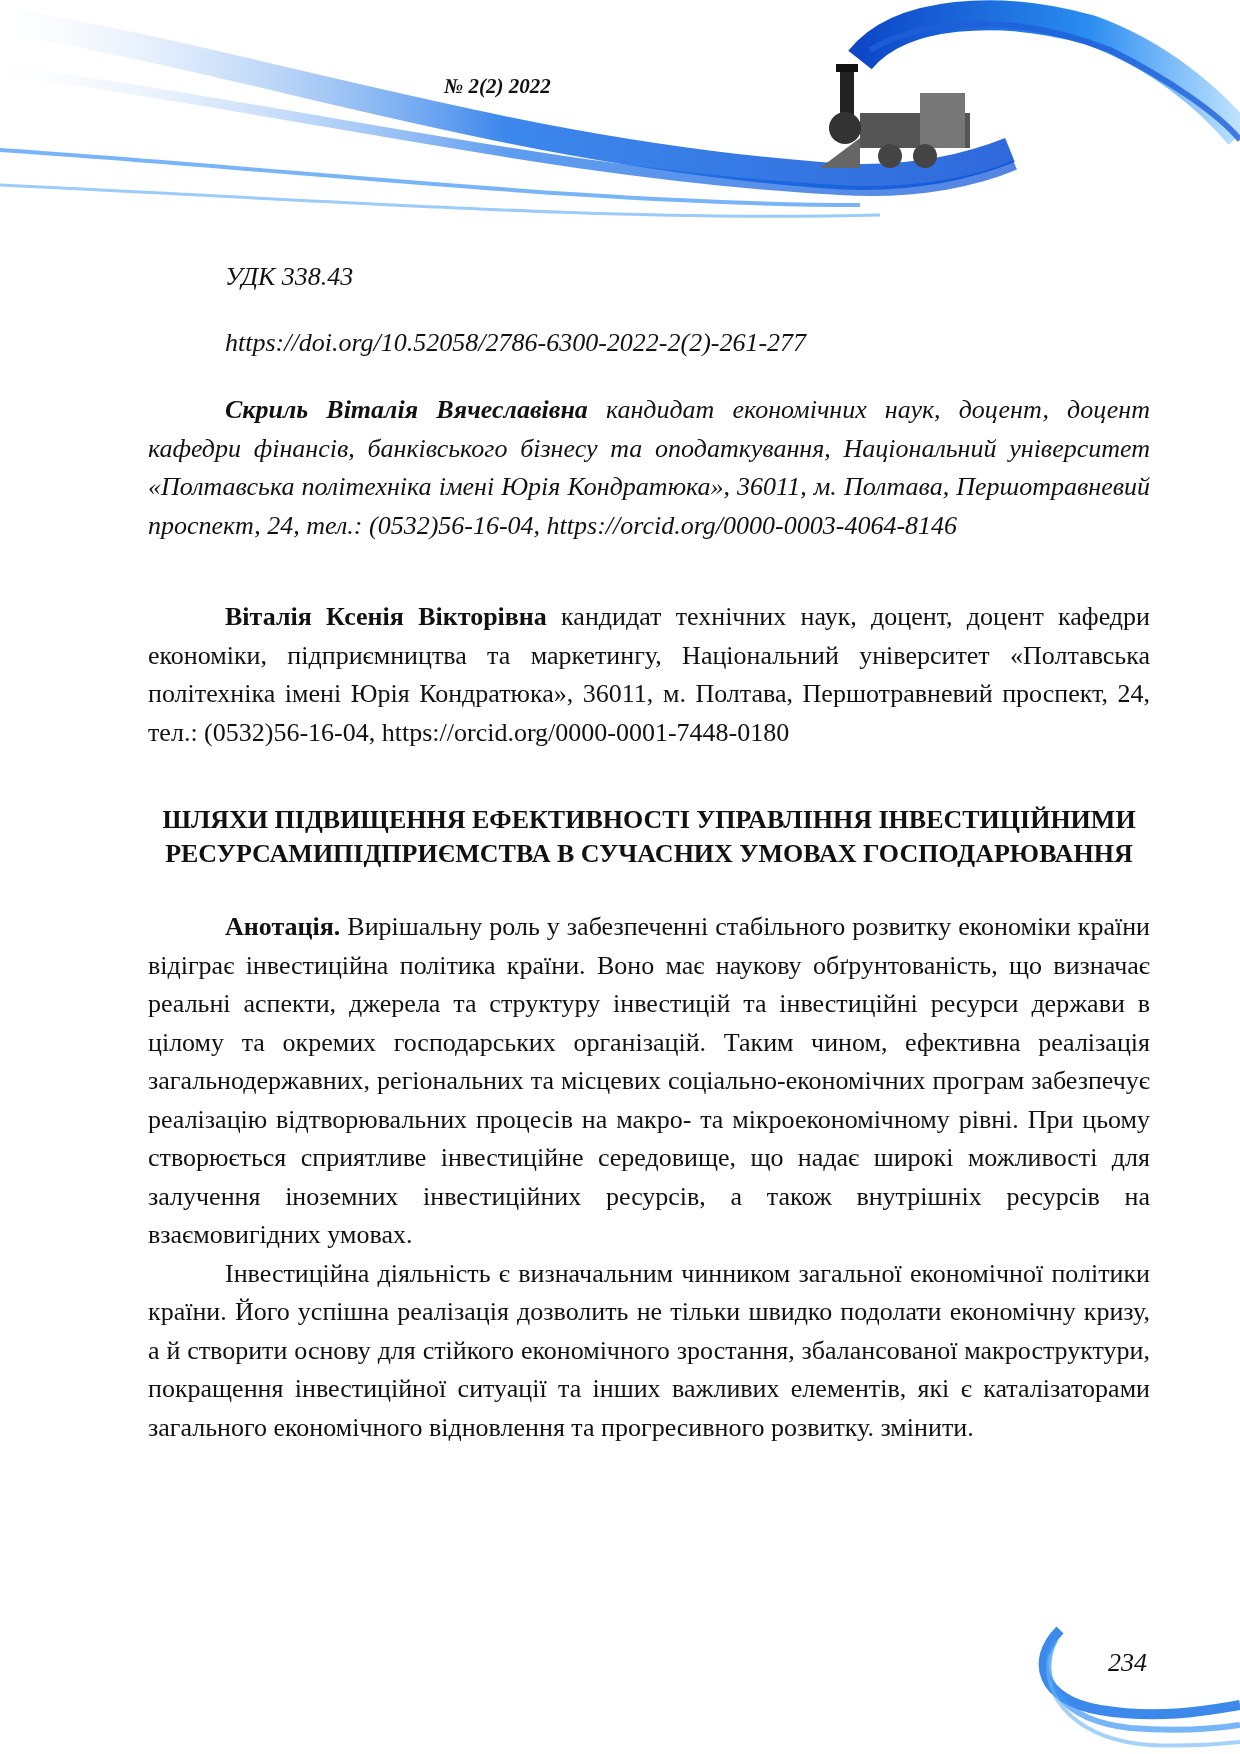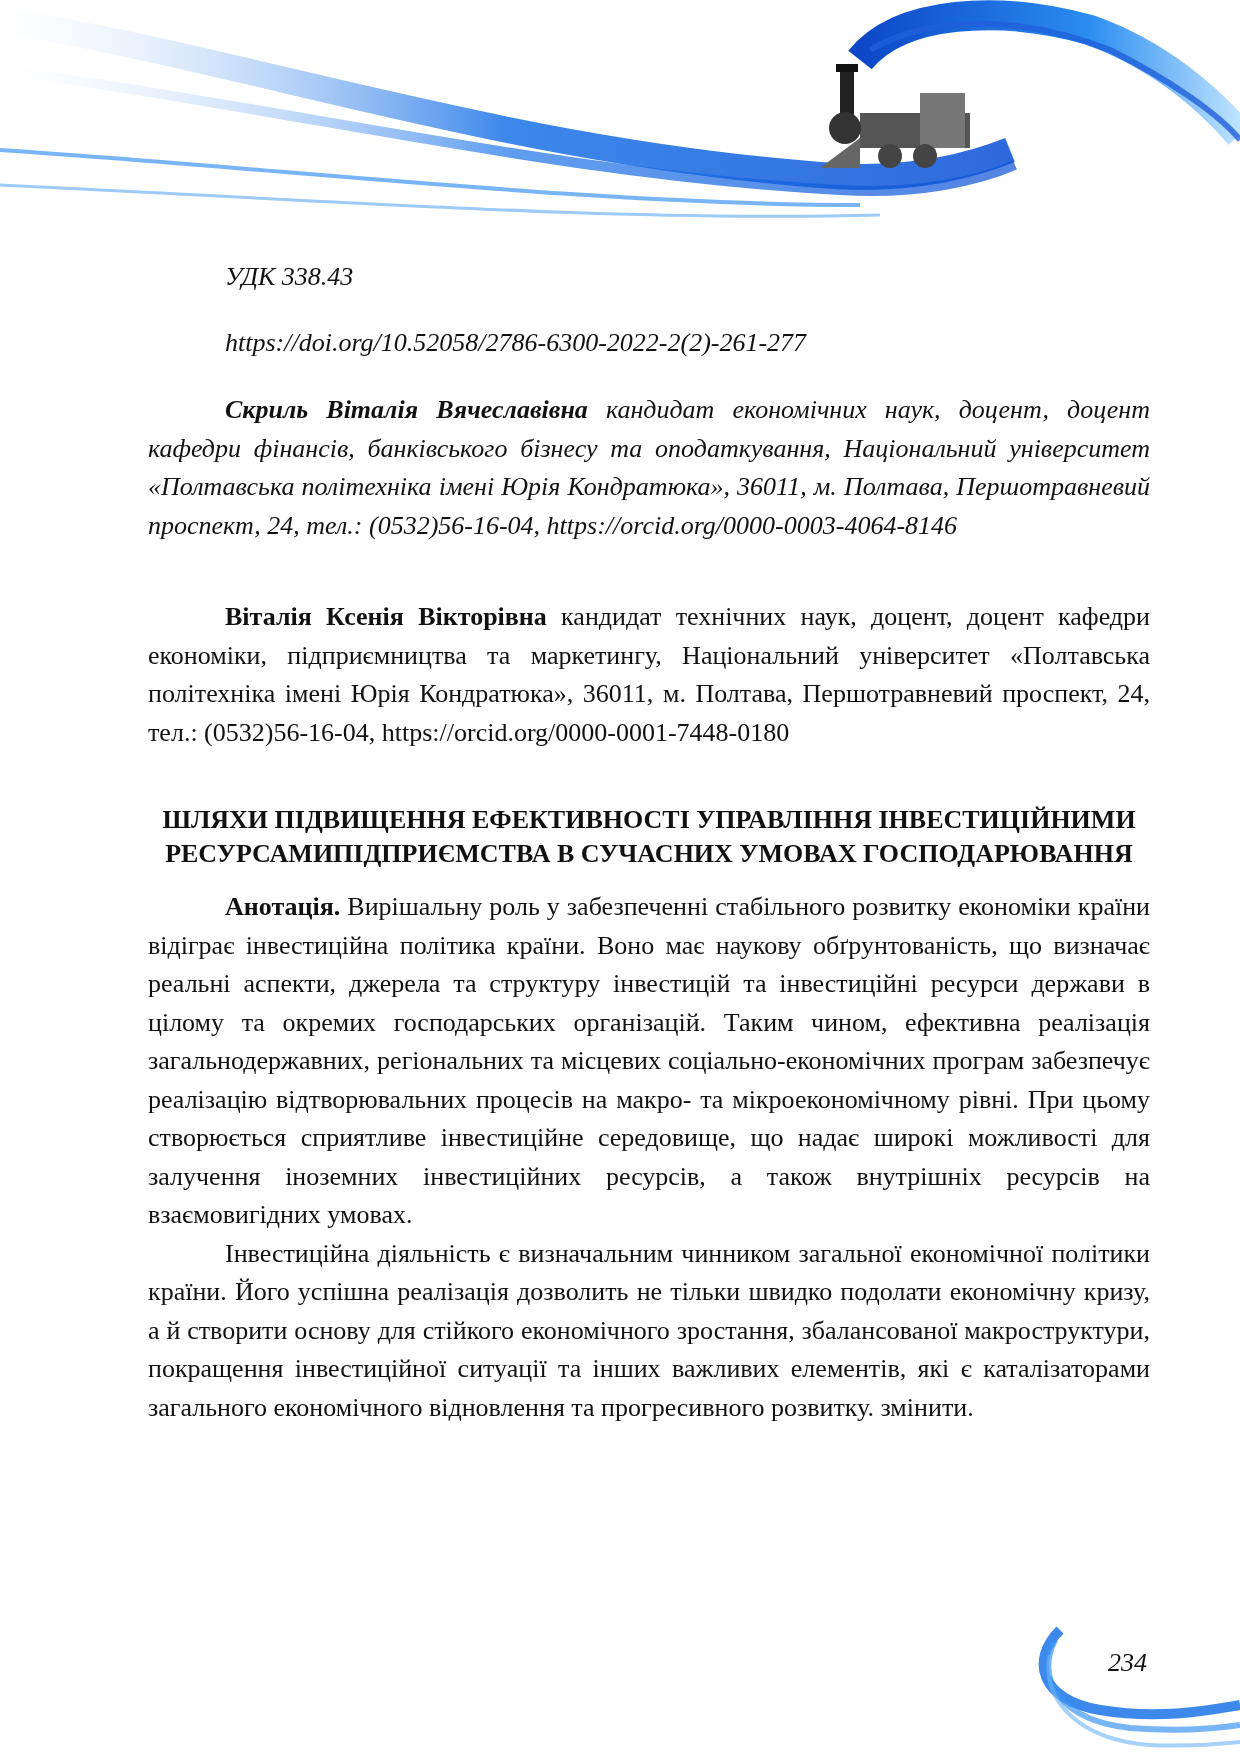--- a/index.html
+++ b/index.html
@@ -14,21 +14,21 @@
   .p { font-size: 26px; line-height: 38.5px; text-align: justify; text-align-last: left; margin: 0; }
   .udk { position: absolute; left: 225px; top: 262px; font-style: italic; font-size: 26px; }
   .doi { position: absolute; left: 225px; top: 328px; font-style: italic; font-size: 26px; }
   .author { position: absolute; left: 148px; width: 1002px; }
   .author1 { top: 391px; font-style: italic; }
   .author2 { top: 598px; }
   .indent { text-indent: 77px; }
   .bold { font-weight: bold; }
   .article-title { position: absolute; left: 148px; top: 803px; width: 1002px; text-align: center;
                    font-weight: bold; font-size: 26px; line-height: 34px; text-transform: uppercase; }
-  .abstract { position: absolute; left: 148px; top: 888px; width: 1002px; }
+  .abstract { position: absolute; left: 148px; top: 908px; width: 1002px; }
 </style>
 </head>
 <body>
 
 <svg class="header-art" viewBox="0 0 1240 240" xmlns="http://www.w3.org/2000/svg">
   <defs>
     <linearGradient id="g1" x1="0" y1="0" x2="1" y2="0">
       <stop offset="0" stop-color="#ffffff" stop-opacity="0.2"></stop>
       <stop offset="0.5" stop-color="#1a73e8"></stop>
       <stop offset="1" stop-color="#0a4fd6"></stop>
@@ -52,20 +52,21 @@
   <rect x="36" y="36" width="22" height="8" fill="#111"></rect>
   <rect x="60" y="85" width="110" height="35" fill="#555"></rect>
   <rect x="120" y="65" width="45" height="55" fill="#777"></rect>
   <circle cx="45" cy="100" r="16" fill="#333"></circle>
   <circle cx="90" cy="128" r="12" fill="#444"></circle>
   <circle cx="125" cy="128" r="12" fill="#444"></circle>
   <path d="M20,140 L60,110 L60,140 Z" fill="#666"></path>
 </svg>
 
 <div class="journal-title">
+  <div>№ 2(2) 2022</div>
 </div>
 
 <div class="udk">УДК 338.43</div>
 <div class="doi">https://doi.org/10.52058/2786-6300-2022-2(2)-261-277</div>
 
 <p class="p author author1 indent">
   <span class="bold">Скриль Віталія Вячеславівна</span><span> кандидат економічних наук,  доцент, доцент кафедри фінансів, банківського бізнесу та оподаткування, Національний університет «Полтавська політехніка імені Юрія Кондратюка», 36011, м. Полтава, Першотравневий проспект, 24, тел.: (0532)56-16-04, https://orcid.org/0000-0003-4064-8146</span>
 </p>
 
 <p class="p author author2 indent">

